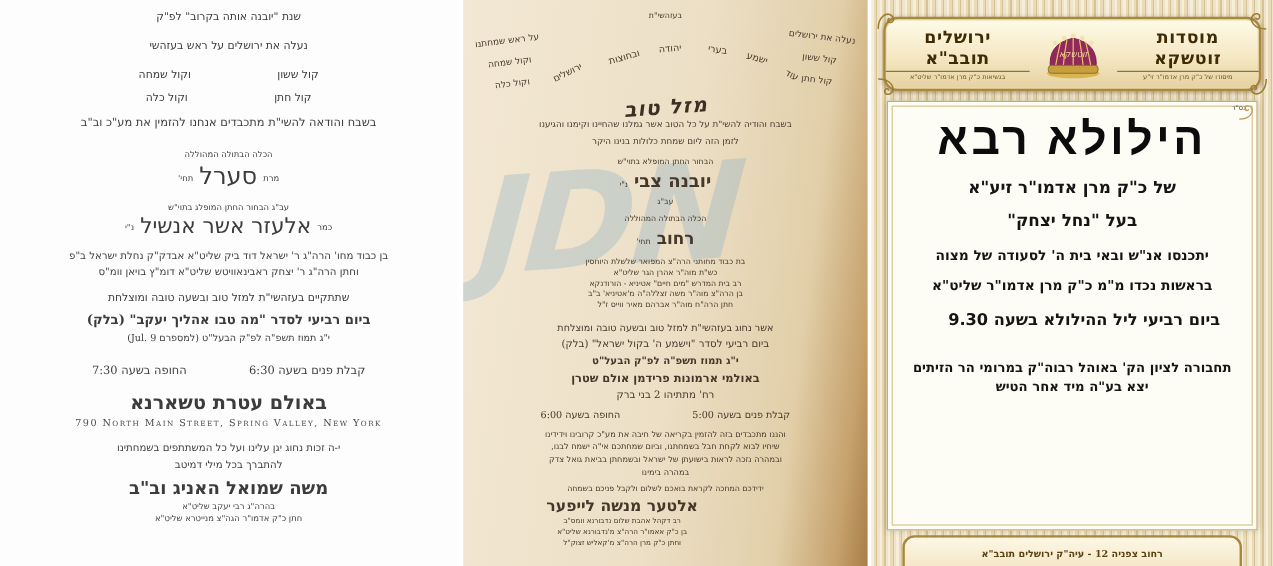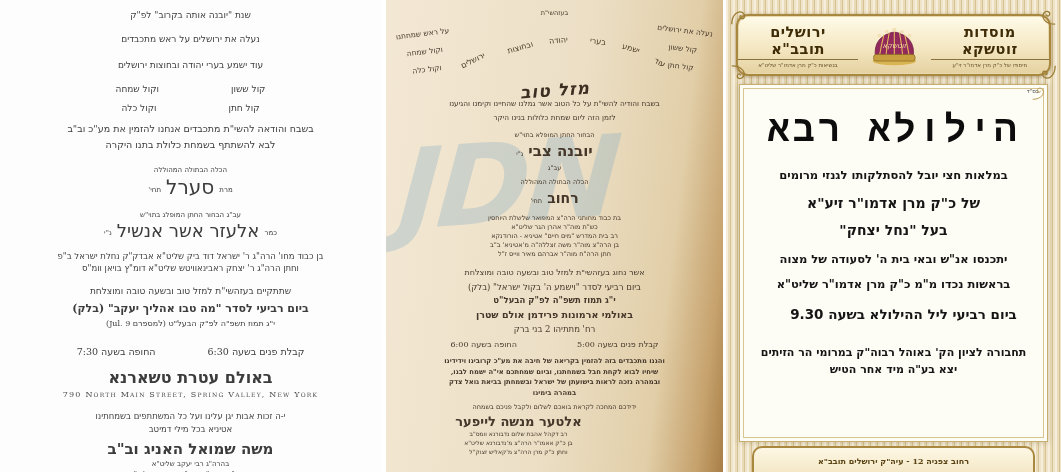--- a/index.html
+++ b/index.html
@@ -37,21 +37,21 @@
   .aw{position:absolute;white-space:nowrap;font-size:8px;color:#4a3a26;}
   .aw0{right:2px;top:24px;transform:rotate(26deg);}
   .aw1{right:28px;top:10px;transform:rotate(17deg);}
   .aw2{right:62px;top:3px;transform:rotate(7deg);}
   .aw3{right:100px;top:2px;transform:rotate(-5deg);}
   .aw4{right:134px;top:9px;transform:rotate(-16deg);}
   .aw5{right:182px;top:22px;transform:rotate(-26deg);}
   .mazel{position:absolute;left:0;right:0;top:46px;font-size:17px;font-style:italic;
          font-weight:600;transform:rotate(-4deg);color:#3c2f22;letter-spacing:1px;}
   .famblock .ln{line-height:1.4;}
-  .parablock .ln{line-height:1.55;font-weight:bold;}
+  .parablock .ln{line-height:1.55;}
   .sigblock{width:62%;margin-right:auto;margin-left:28px;text-align:center;z-index:1;position:relative;}
   .sig{font-size:13px;font-weight:700;}
   .sigsub{font-size:6px;line-height:1.5;}
 
   
   .pR{width:335px;color:#151515;text-align:center;
       background:repeating-linear-gradient(90deg,#f6eedb 0 2px,#e9dbb8 2px 4px,#d5c295 4px 5px,#efe4c9 5px 7px);}
   .banner{position:absolute;top:14px;left:10px;right:10px;height:58px;border:2px solid #a8873f;
           border-radius:12px;background:linear-gradient(180deg,#fffbe9 0%,#f4e7c2 55%,#e5d1a0 100%);
           box-shadow:0 1px 4px rgba(90,60,10,.45), inset 0 0 0 1px #e9d9ae;
@@ -63,51 +63,49 @@
   .curl{position:absolute;width:16px;height:16px;}
   .curl.tl{left:-7px;top:-7px;transform:rotate(90deg);}
   .curl.tr{right:-7px;top:-7px;}
   .curl.bl{left:-7px;bottom:-7px;transform:rotate(180deg);}
   .curl.br{right:-7px;bottom:-7px;transform:rotate(-90deg);}
   .card{position:absolute;left:13px;right:13px;top:84px;bottom:30px;background:#fdfcf5;
         border:1px solid #c6ae6e;box-shadow:0 0 6px rgba(80,55,10,.25);z-index:1;padding-top:8px;}
   .card::before{content:"";position:absolute;inset:3px;border:1px solid #d8c48e;pointer-events:none;}
   .bsd{position:absolute;top:3px;right:8px;font-size:5.5px;color:#444;}
   .cardcurl{position:absolute;top:1px;right:1px;width:14px;height:14px;}
-  .hilula{font-family:Liberation Mono, monospace;font-weight:700;font-size:37px;letter-spacing:3px;
-          color:#0c0c0c;margin-top:19px;line-height:1.05;}
+  .hilula{font-family:Liberation Sans, sans-serif;font-weight:700;font-size:37px;letter-spacing:3px;
+          color:#0c0c0c;margin-top:4px;line-height:1.05;}
   .rln{font-family:"DejaVu Sans",sans-serif;font-weight:700;line-height:1.15;}
   .r11{font-size:11.5px;}
   .r14{font-size:14px;}
   .r13{font-size:13.5px;padding-left:20px;}
   .r25{font-family:"DejaVu Serif",serif;font-size:25px;letter-spacing:2px;font-weight:700;}
   .r11n{font-size:11px;font-weight:600;font-family:"DejaVu Sans",sans-serif;line-height:1.3;}
   .rfooter{position:absolute;left:26px;right:26px;bottom:-16px;height:42px;border:2px solid #a8873f;
            border-radius:10px;background:linear-gradient(180deg,#fdf7e4,#eedfb6);z-index:2;
            font-size:8px;font-weight:700;color:#5a4314;padding-top:8px;box-sizing:border-box;}
 </style>
 </head>
 <body>
 
 <div class="page">
 
   <section class="panel pL" dir="rtl">
     <div class="ln f9">שנת "יובנה אותה בקרוב" לפ"ק</div>
-    <div class="ln f9" style="margin-top:14px">נעלה את ירושלים על ראש מתכבדים</div>
-    <div class="ln f9" style="margin-top:16px">עוד ישמע בערי יהודה ובחוצות ירושלים</div>
+    <div class="ln f9" style="margin-top:14px">נעלה את ירושלים על ראש בעזהשי</div>
     <div class="pair f9" style="margin-top:14px">
       <span>קול ששון</span>
       <span>וקול שמחה</span>
     </div>
     <div class="pair f9" style="margin-top:9px">
       <span>קול חתן</span>
       <span>וקול כלה</span>
     </div>
     <div class="ln f95" style="margin-top:11px">בשבח והודאה להשי"ת מתכבדים אנחנו להזמין את מע"כ וב"ב</div>
-    <div class="ln f95" style="margin-top:5px">לבא להשתתף בשמחת כלולת בתנו היקרה</div>
     <div class="ln f7" style="margin-top:17px">הכלה הבתולה המהוללה</div>
     <div class="ln" style="margin-top:1px">
       <span class="small-affix">מרת</span>
       <span class="f20">סערל</span>
       <span class="small-affix">תחי'</span>
     </div>
     <div class="ln f7" style="margin-top:13px">עב"ג הבחור החתן המופלג בתוי"ש</div>
     <div class="ln" style="margin-top:1px">
       <span class="small-affix">כמר</span>
       <span class="f18">אלעזר אשר אנשיל</span>
@@ -117,22 +115,22 @@
     <div class="ln f85" style="margin-top:3px">וחתן הרה"ג ר' יצחק ראבינאוויטש שליט"א דומ"ץ בויאן וומ"ס</div>
     <div class="ln f9" style="margin-top:12px">שתתקיים בעזהשי"ת למזל טוב ובשעה טובה ומוצלחת</div>
     <div class="ln f11 semib" style="margin-top:7px">ביום רביעי לסדר "מה טבו אהליך יעקב" (בלק)</div>
     <div class="ln f8" style="margin-top:5px">י"ג תמוז תשפ"ה לפ"ק הבעל"ט (למספרם Jul. 9)</div>
     <div class="schedL f95" style="margin-top:17px">
       <span>קבלת פנים בשעה 6:30</span>
       <span>החופה בשעה 7:30</span>
     </div>
     <div class="ln f16 semib" style="margin-top:12px">באולם עטרת טשארנא</div>
     <div class="ln f8 addr" dir="ltr" style="margin-top:4px">790 North Main Street, Spring Valley, New York</div>
-    <div class="ln f85" style="margin-top:12px">י-ה זכות אבות יגן עלינו ועל כל המשתתפים בשמחתינו</div>
-    <div class="ln f85" style="margin-top:4px">אטיניא בכל מילי דמיטב</div>
+    <div class="ln f85" style="margin-top:12px">י-ה זכות נחוג יגן עלינו ועל כל המשתתפים בשמחתינו</div>
+    <div class="ln f85" style="margin-top:4px">להתברך בכל מילי דמיטב</div>
     <div class="ln f15 semib" style="margin-top:6px">משה שמואל האניג וב"ב</div>
     <div class="ln f7" style="margin-top:3px">בהרה"ג רבי יעקב שליט"א</div>
     <div class="ln f7" style="margin-top:2px">חתן כ"ק אדמו"ר הגה"צ מנייטרא שליט"א</div>
   </section>
 
   <div class="gapA"></div>
 
   <section class="panel pM" dir="rtl">
     <div class="wm">JDN</div>
     <div class="ln f6">בעזהשי"ת</div>
@@ -241,21 +239,20 @@
         <div class="bsub">בנשיאות כ"ק מרן אדמו"ר שליט"א</div>
       </div>
     </div>
 
     <div class="card">
       <div class="bsd">בס"ד</div>
       <svg class="cardcurl" viewBox="0 0 20 20">
           <path d="M1 19 C14 19 19 10 15 5 C12 1.5 7 3 8 7 C9 10 12 9 12 7" fill="none" stroke="#b89a55" stroke-width="1.4"></path>
         </svg>
       <div class="hilula">הילולא רבא</div>
-      <div class="rln r11" style="margin-top:18px">במלאות חצי יובל להסתלקותו לגנזי מרומים</div>
       <div class="rln r14" style="margin-top:13px">של כ"ק מרן אדמו"ר זיע"א</div>
       <div class="rln r14" style="margin-top:11px">בעל "נחל יצחק"</div>
       <div class="rln r11" style="margin-top:15px">יתכנסו אנ"ש ובאי בית ה' לסעודה של מצוה</div>
       <div class="rln r11" style="margin-top:12px">בראשות נכדו מ"מ כ"ק מרן אדמו"ר שליט"א</div>
       <div class="rln r13" style="margin-top:15px">ביום רביעי ליל ההילולא בשעה 9.30</div>
       <div class="r11n" style="margin-top:24px">תחבורה לציון הק' באוהל רבוה"ק במרומי הר הזיתים</div>
       <div class="r11n" style="margin-top:2px">יצא בע"ה מיד אחר הטיש</div>
     </div>
 
     <div class="rfooter">

